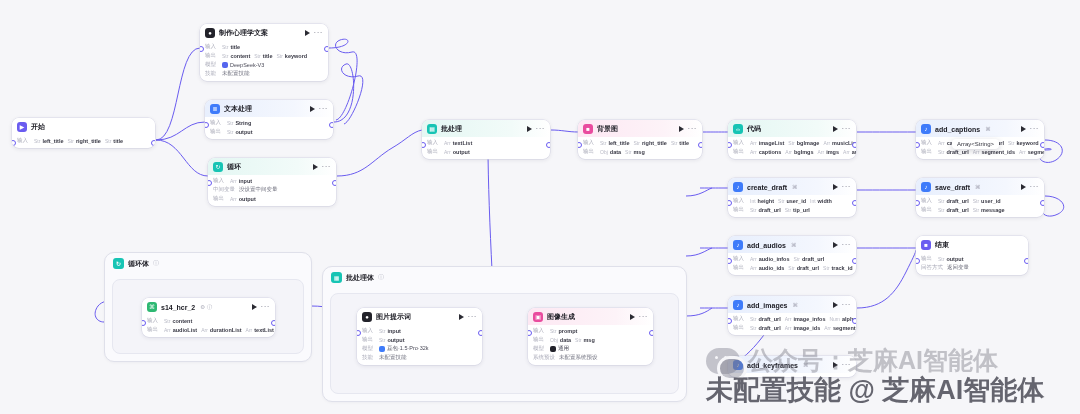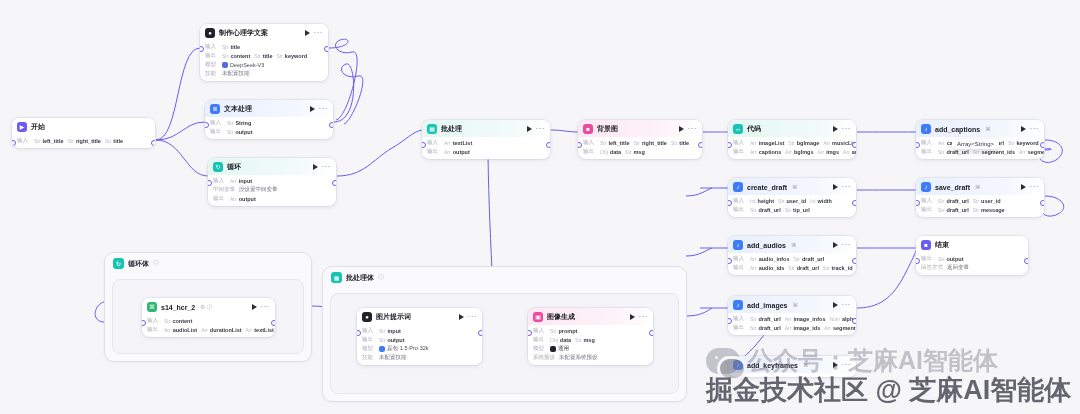--- a/index.html
+++ b/index.html
@@ -638,15 +638,15 @@
 
   <div class="tooltip" id="tt" style="left: 952px; top: 139px;">Array&lt;String&gt;</div>
 
   <div class="wm wm-top">
     <span class="wchat">
       <i class="e e1"></i>
         <i class="e e2"></i>
     </span>
     <span>公众号：芝麻AI智能体</span>
   </div>
-  <div class="wm wm-bot">掘金技术社区 @ 芝麻AI智能体</div>
+  <div class="wm wm-bot">未配置技能 @ 芝麻AI智能体</div>
 
 </div>
 
 </body></html>

